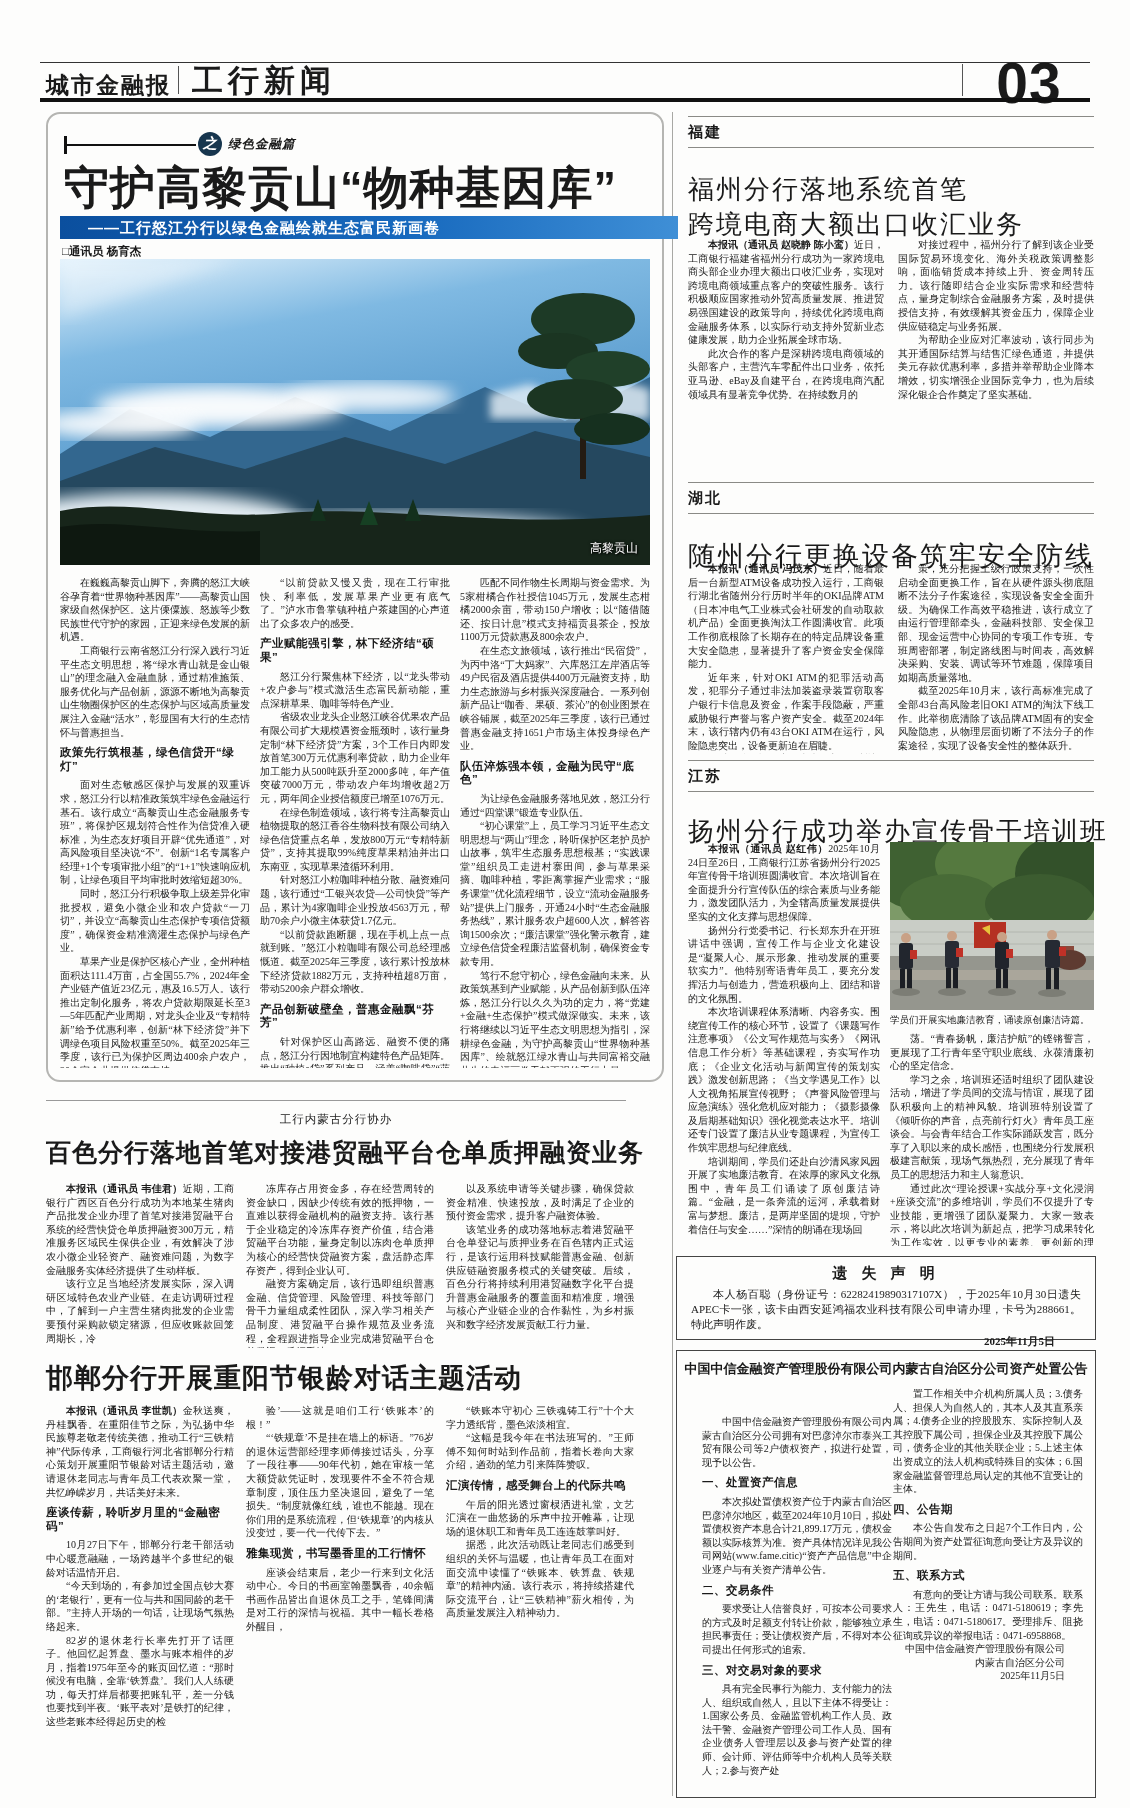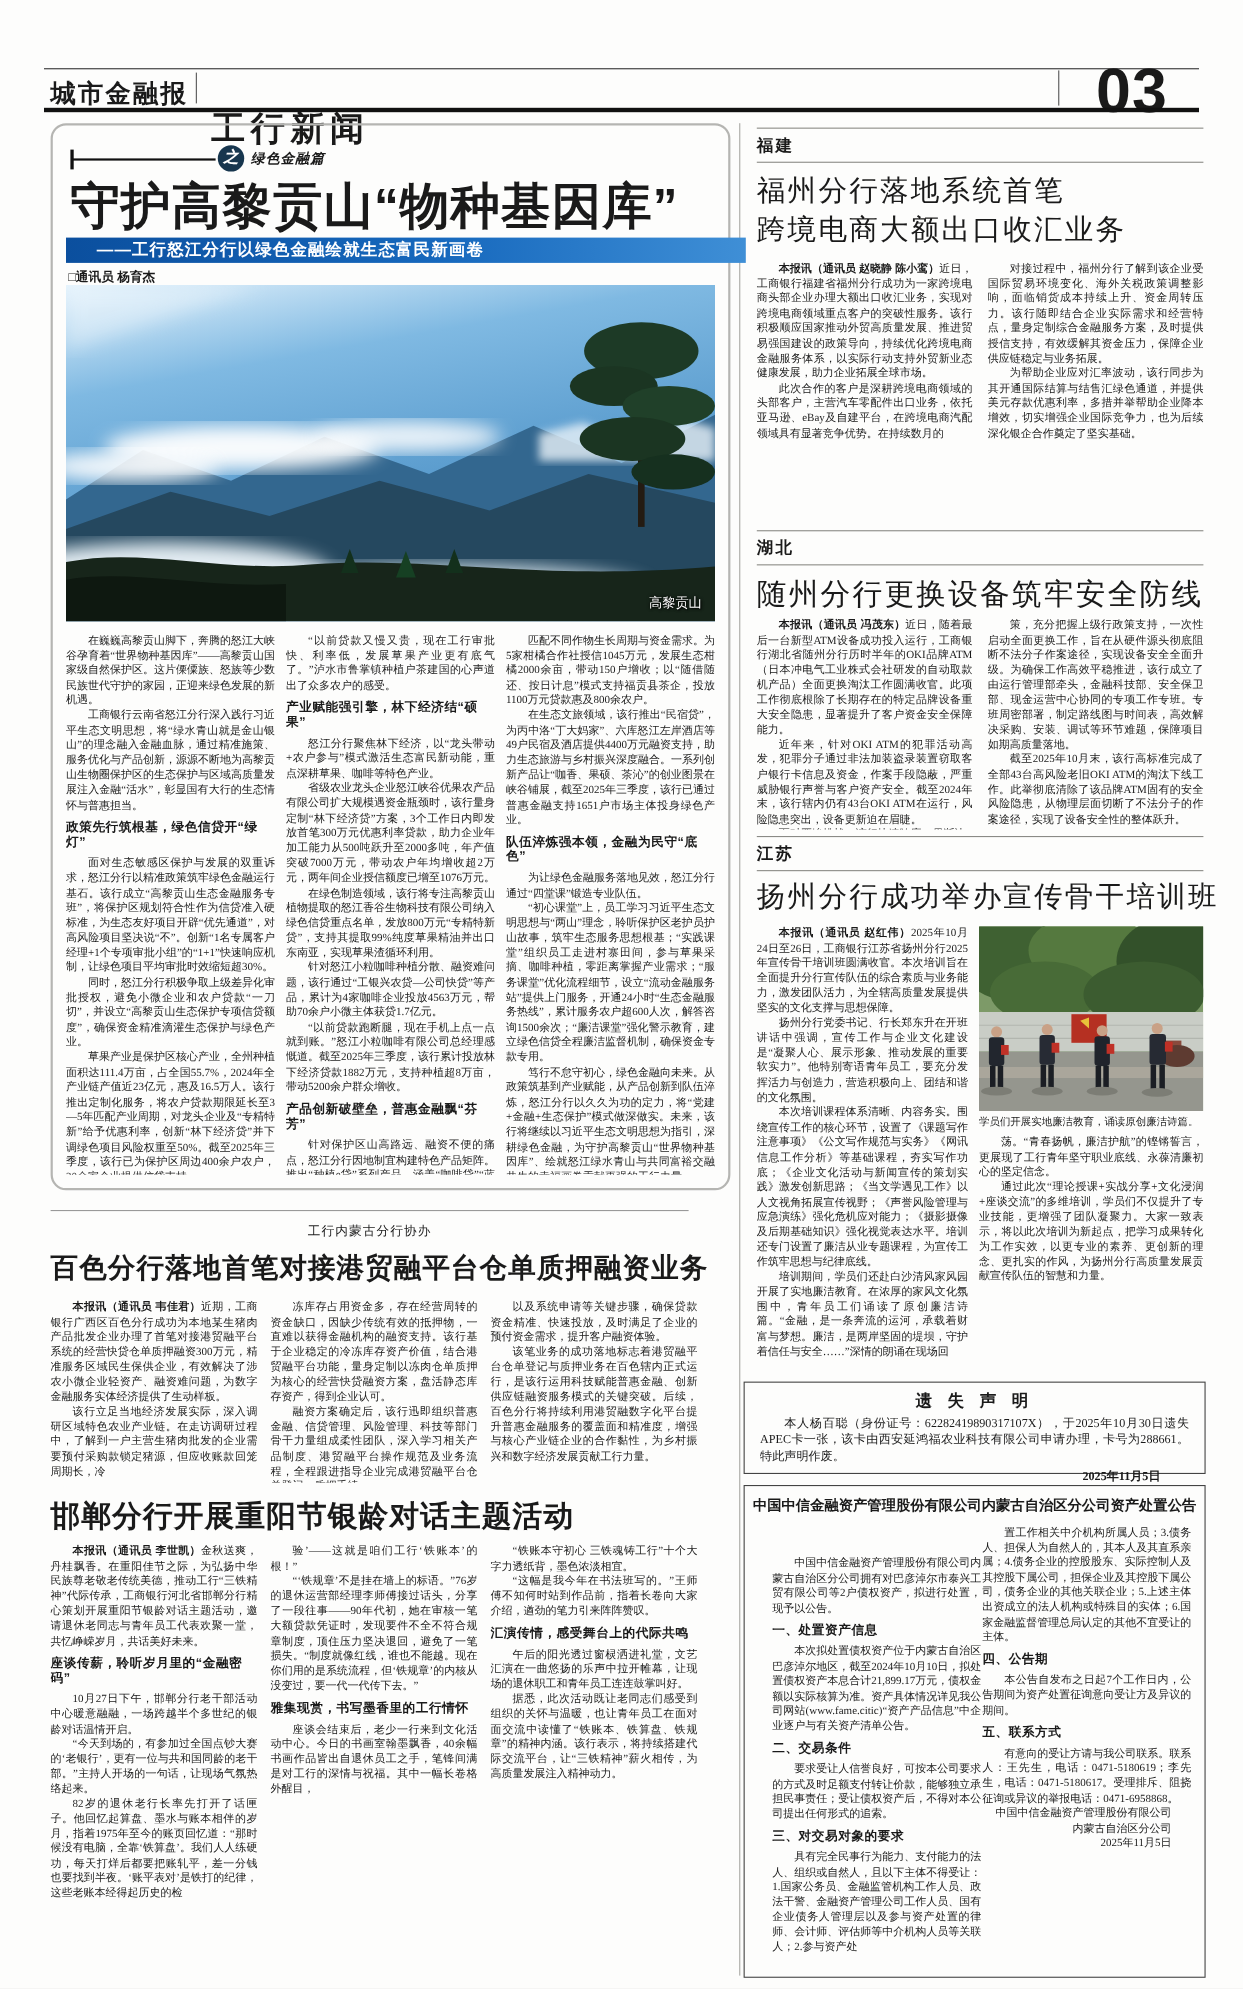--- a/index.html
+++ b/index.html
@@ -3,21 +3,21 @@
 <meta charset="utf-8">
 <style>
   html,body{margin:0;padding:0;background:#e8e8e8;}
   .page{position:relative;width:1130px;height:1808px;background:#fdfdfc;margin:0 auto;
         font-family:"Liberation Serif","DejaVu Serif",serif;color:#1a1a1a;overflow:hidden;}
   .abs{position:absolute;}
   
   .rule-thin{background:#333;height:1px;}
   .rule-thick{background:#111;height:4px;}
   .masthead{font-size:23px;font-weight:bold;letter-spacing:2px;text-align:right;}
-  .section-title{font-family:"Liberation Sans",sans-serif;font-size:31px;font-weight:bold;letter-spacing:5px;margin-top:36px;}
+  .section-title{font-family:"Liberation Sans",sans-serif;font-size:31px;font-weight:bold;letter-spacing:5px;}
   .hdr-meta{text-align:right;}
   .hdr-date{font-size:12.5px;letter-spacing:1px;}
   .hdr-staff{font-size:8.8px;color:#222;margin-top:5px;letter-spacing:.3px;}
   .page-num{font-family:"Liberation Sans",sans-serif;font-size:57px;font-weight:bold;letter-spacing:1px;}
   .vdiv{width:1px;background:#555;}
   
   .feature-box{border:2px solid #b5b5b2;border-radius:14px;}
   .badge-line{background:#111;height:1.5px;}
   .badge-tick{background:#111;width:2.5px;height:18px;}
   .badge-circle{width:24px;height:24px;border-radius:50%;background:#17364e;color:#fff;text-align:center;
@@ -33,21 +33,21 @@
   
   .bodycol{overflow:hidden;font-size:10px;line-height:13.6px;}
   .bodycol .para{margin:0;text-indent:2em;text-align:justify;}
   .bodycol .para b{font-family:"Liberation Sans",sans-serif;font-weight:bold;}
   .bodycol .subhead{font-family:"Liberation Sans",sans-serif;font-size:11.5px;font-weight:bold;
                     margin:7px 0 5px;text-indent:0;letter-spacing:.5px;}
   .align-right{text-align:right !important;text-indent:0 !important;padding-right:18px;}
   
   .region-rule{background:#8a8a86;height:1px;}
   .region-label{font-family:"Liberation Sans",sans-serif;font-size:15px;font-weight:bold;letter-spacing:2px;}
-  .art-title{font-family:"Liberation Sans",sans-serif;font-weight:500;letter-spacing:2px;white-space:nowrap;}
+  .art-title{font-family:"Liberation Sans",sans-serif;font-weight:500;letter-spacing:2px;white-space:nowrap;margin-top:16px;}
   .t26{font-size:26px;line-height:35px;}
   .t27{font-size:27px;}
   .kicker{font-family:"Liberation Sans",sans-serif;font-size:11.5px;letter-spacing:1px;text-align:center;}
   .bl-title{font-family:"Liberation Sans",sans-serif;font-weight:bold;letter-spacing:1px;white-space:nowrap;text-align:center;}
   
   .notice-box{border:1.5px solid #444;background:#fdfdfc;}
   .notice-title{font-family:"Liberation Sans",sans-serif;font-weight:bold;text-align:center;}
   .small-caption{font-size:9.5px;white-space:nowrap;font-family:"Liberation Sans",sans-serif;}
 </style>
 </head>
@@ -273,20 +273,21 @@
       </g>
       <ellipse cx="16" cy="150" rx="14" ry="4" fill="#7c7d75"></ellipse>
       <ellipse cx="62" cy="150" rx="14" ry="4" fill="#7c7d75"></ellipse>
       <ellipse cx="112" cy="150" rx="14" ry="4" fill="#7c7d75"></ellipse>
       <ellipse cx="162" cy="151" rx="14" ry="4" fill="#7c7d75"></ellipse>
     </svg>
   </div>
   <div class="abs small-caption" style="left:890px;top:1014px;width:204px;">学员们开展实地廉洁教育，诵读原创廉洁诗篇。</div>
   <div class="abs bodycol" style="left:890px;top:1032px;width:204px;height:214px;">
       <p class="para">荡。“青春扬帆，廉洁护航”的铿锵誓言，更展现了工行青年坚守职业底线、永葆清廉初心的坚定信念。</p>
+      <p class="para">学习之余，培训班还适时组织了团队建设活动，增进了学员间的交流与情谊，展现了团队积极向上的精神风貌。培训班特别设置了《倾听你的声音，点亮前行灯火》青年员工座谈会。与会青年结合工作实际踊跃发言，既分享了入职以来的成长感悟，也围绕分行发展积极建言献策，现场气氛热烈，充分展现了青年员工的思想活力和主人翁意识。</p>
       <p class="para">通过此次“理论授课+实战分享+文化浸润+座谈交流”的多维培训，学员们不仅提升了专业技能，更增强了团队凝聚力。大家一致表示，将以此次培训为新起点，把学习成果转化为工作实效，以更专业的素养、更创新的理念、更扎实的作风，为扬州分行高质量发展贡献宣传队伍的智慧和力量。</p>
     </div>
 
   <div class="abs notice-box" style="left:676px;top:1256px;width:418px;height:82px;">
     <div class="notice-title" style="font-size:15px;letter-spacing:5px;margin-top:7px;">遗 失 声 明</div>
     <div style="font-size:11px;line-height:15px;margin:4px 14px 0;text-indent:2em;text-align:justify;">本人杨百聪（身份证号：62282419890317107X），于2025年10月30日遗失APEC卡一张，该卡由西安延鸿福农业科技有限公司申请办理，卡号为288661。特此声明作废。</div>
     <div style="font-size:11px;text-align:right;padding-right:40px;margin-top:2px;font-weight:bold;">2025年11月5日</div>
   </div>
 
   <div class="abs notice-box" style="left:676px;top:1350px;width:418px;height:446px;">

